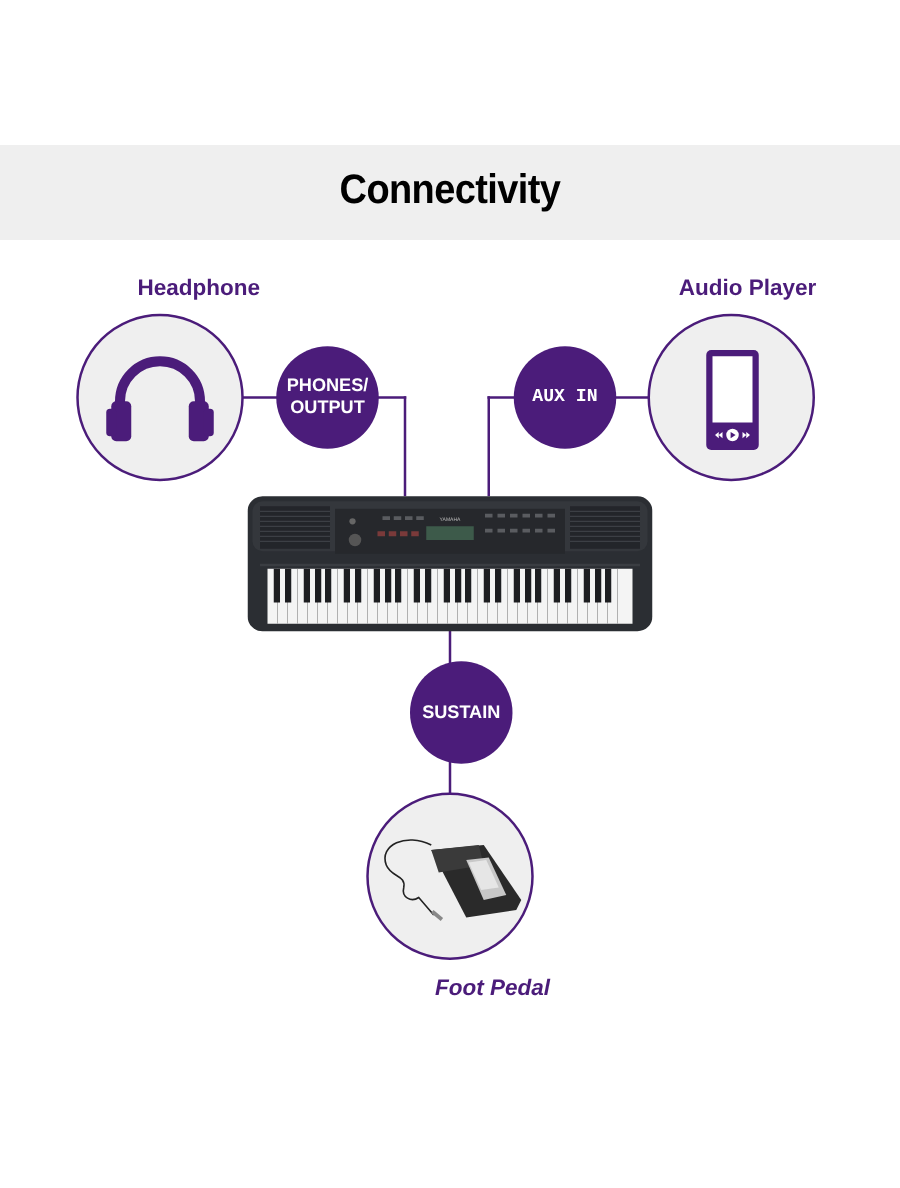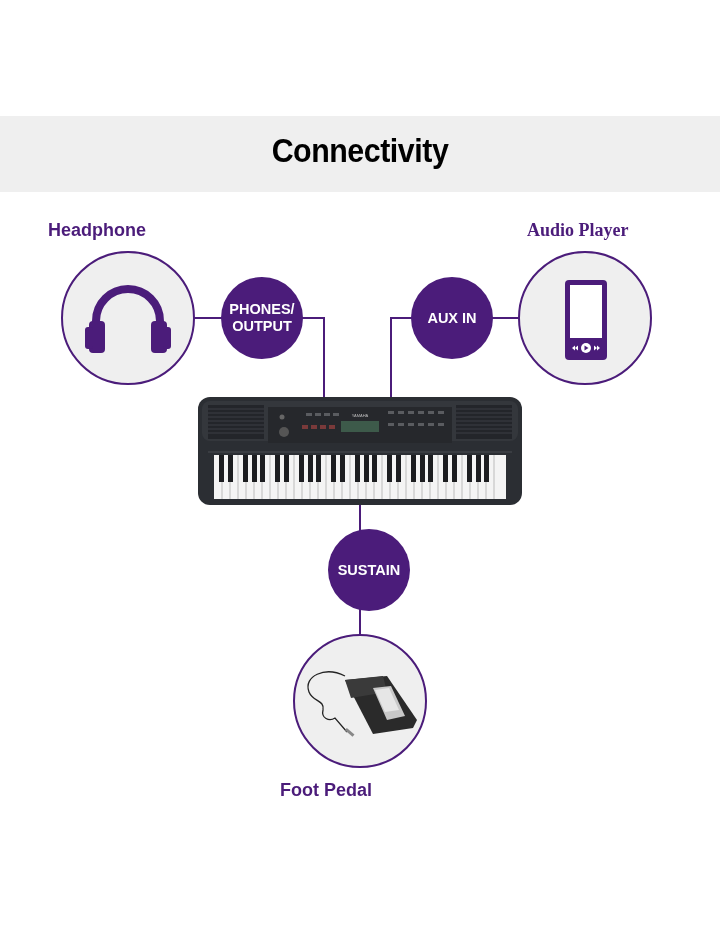--- a/index.html
+++ b/index.html
@@ -1,21 +1,21 @@
 <!DOCTYPE html>
 <html><head>
 <meta charset="utf-8">
 <style>
   html, body { margin:0; padding:0; }
   body { width:720px; height:950px; background:#ffffff; position:relative; overflow:hidden;
          font-family:"Liberation Sans", sans-serif; }
   .band { position:absolute; left:0; top:116px; width:720px; height:76px; background:#efefef; }
   .title { position:absolute; left:0; top:132px; width:720px; text-align:center; font-size:33px; font-weight:bold;
            color:#000; letter-spacing:-0.5px; transform:scaleX(0.92); }
-  .label { position:absolute; font-size:18px; font-weight:bold; color:#4b1c7a; text-align:left; }
+  .label { position:absolute; font-size:18px; font-weight:bold; color:#4b1c7a; text-align:right; }
   .big { position:absolute; width:134px; height:134px; border-radius:50%; background:#efefef;
          border:2px solid #4b1c7a; box-sizing:border-box; }
   .port { position:absolute; width:82px; height:82px; border-radius:50%; background:#4b1c7a; color:#fff;
           display:flex; align-items:center; justify-content:center; text-align:center;
           font-weight:bold; font-size:14.5px; line-height:17px; white-space:pre-line; }
   .line { position:absolute; background:#4b1c7a; }
   svg { display:block; }
 </style>
 </head>
 <body>
@@ -39,23 +39,23 @@
     <rect x="26" y="68" width="16" height="32" rx="4" fill="#4b1c7a"></rect>
     <rect x="22" y="74" width="8" height="22" rx="3" fill="#4b1c7a"></rect>
     <rect x="88" y="68" width="16" height="32" rx="4" fill="#4b1c7a"></rect>
     <rect x="100" y="74" width="8" height="22" rx="3" fill="#4b1c7a"></rect>
   </svg>
 </div>
 
 <div class="port" style="left:221px; top:277px;">PHONES/
 OUTPUT</div>
 
-<div class="port" style="left:411px; top:277px;">AUX IN</div>
+<div class="port" style="left:411px; top:277px;font-family:Liberation Mono, monospace;">AUX IN</div>
 
-<div class="label" style="left:527px; top:220px; width:160px;font-family:Liberation Serif, serif;">Audio Player</div>
+<div class="label" style="left:493px; top:220px; width:160px;">Audio Player</div>
 <div class="big" style="left:518px; top:251px;">
   <svg width="130" height="130" viewBox="0 0 130 130">
     <rect x="45" y="27" width="42" height="80" rx="4" fill="#4b1c7a"></rect>
     <rect x="50" y="32" width="32" height="53" fill="#ffffff"></rect>
     <circle cx="66" cy="95" r="5" fill="#ffffff"></circle>
     <polygon points="64.5,92.5 64.5,97.5 68.5,95" fill="#4b1c7a"></polygon>
     <polygon points="52,95 55,92.5 55,97.5" fill="#ffffff"></polygon>
     <polygon points="55,95 58,92.5 58,97.5" fill="#ffffff"></polygon>
     <polygon points="80,95 77,92.5 77,97.5" fill="#ffffff"></polygon>
     <polygon points="77,95 74,92.5 74,97.5" fill="#ffffff"></polygon>
@@ -187,13 +187,13 @@
 <div class="big" style="left:293px; top:634px;">
   <svg width="130" height="130" viewBox="0 0 130 130">
     <path d="M50 40 C30 30, 8 40, 14 56 C18 66, 30 64, 28 74 C26 82, 34 86, 40 82 L52 96" fill="none" stroke="#222" stroke-width="1.3"></path>
     <rect x="50" y="95" width="10" height="3" fill="#888" transform="rotate(40 55 96)"></rect>
     <path d="M50 44 L92 40 L122 84 L118 92 L78 98 Z" fill="#2a2a2a"></path>
     <path d="M50 44 L88 40 L92 56 L56 62 Z" fill="#3a3a3a"></path>
     <path d="M78 52 L96 50 L110 80 L92 84 Z" fill="#c8c8c8"></path>
     <path d="M80 54 L94 52 L104 74 L90 76 Z" fill="#e6e6e6"></path>
   </svg>
 </div>
-<div class="label" style="left:280px; top:780px; width:160px;">Foot Pedal</div>
+<div class="label" style="left:280px; top:780px; width:160px;font-style:italic;">Foot Pedal</div>
 
 </body></html>

